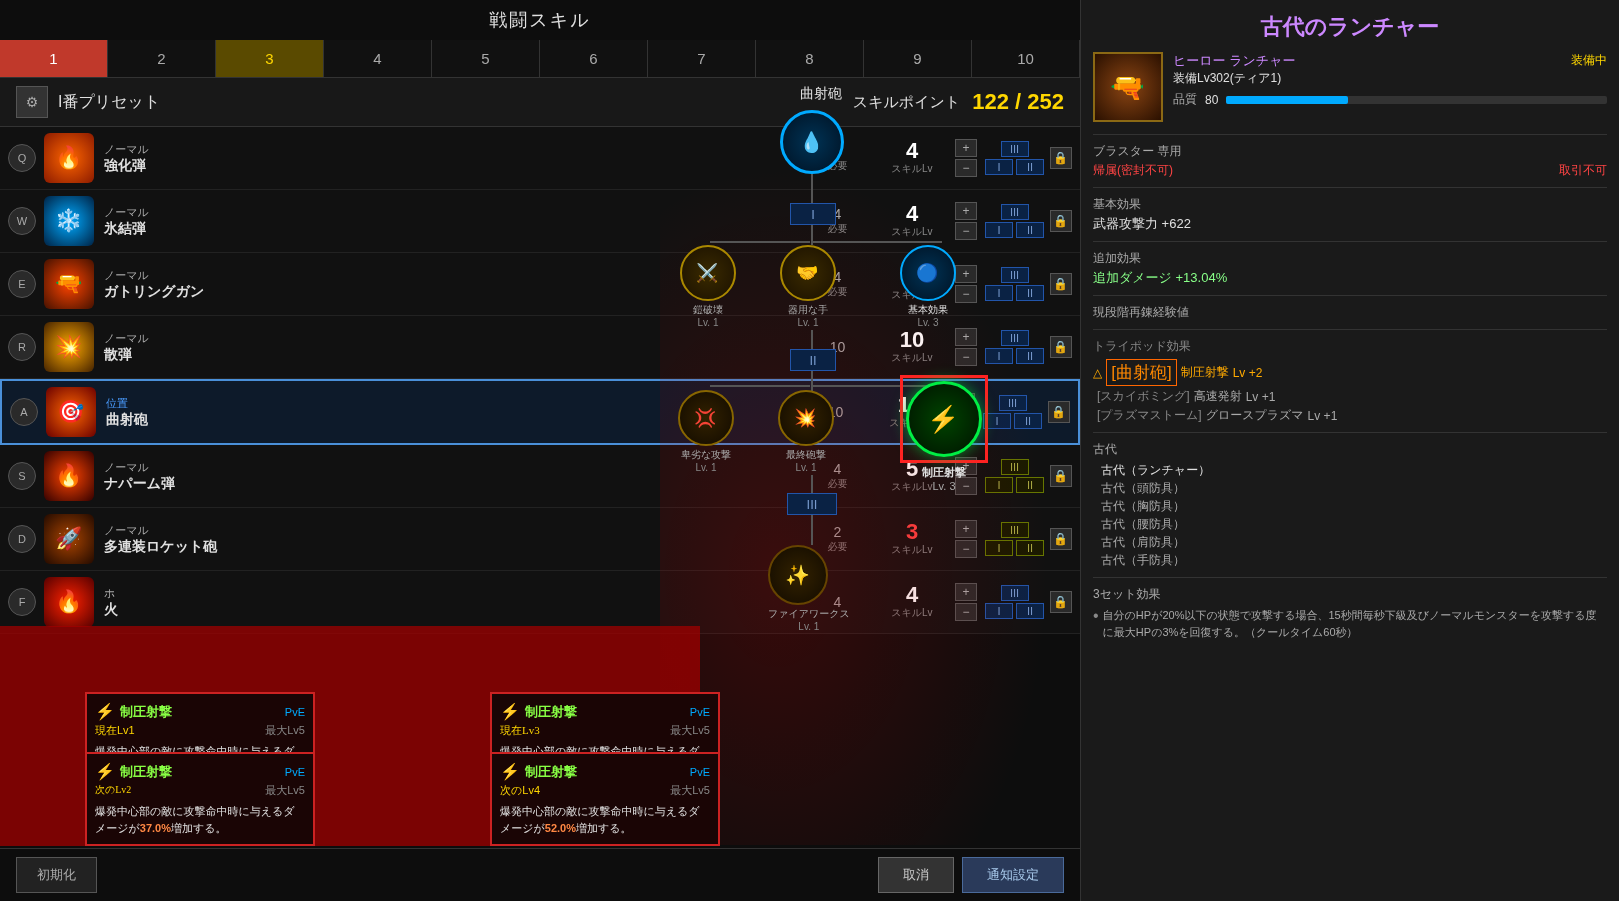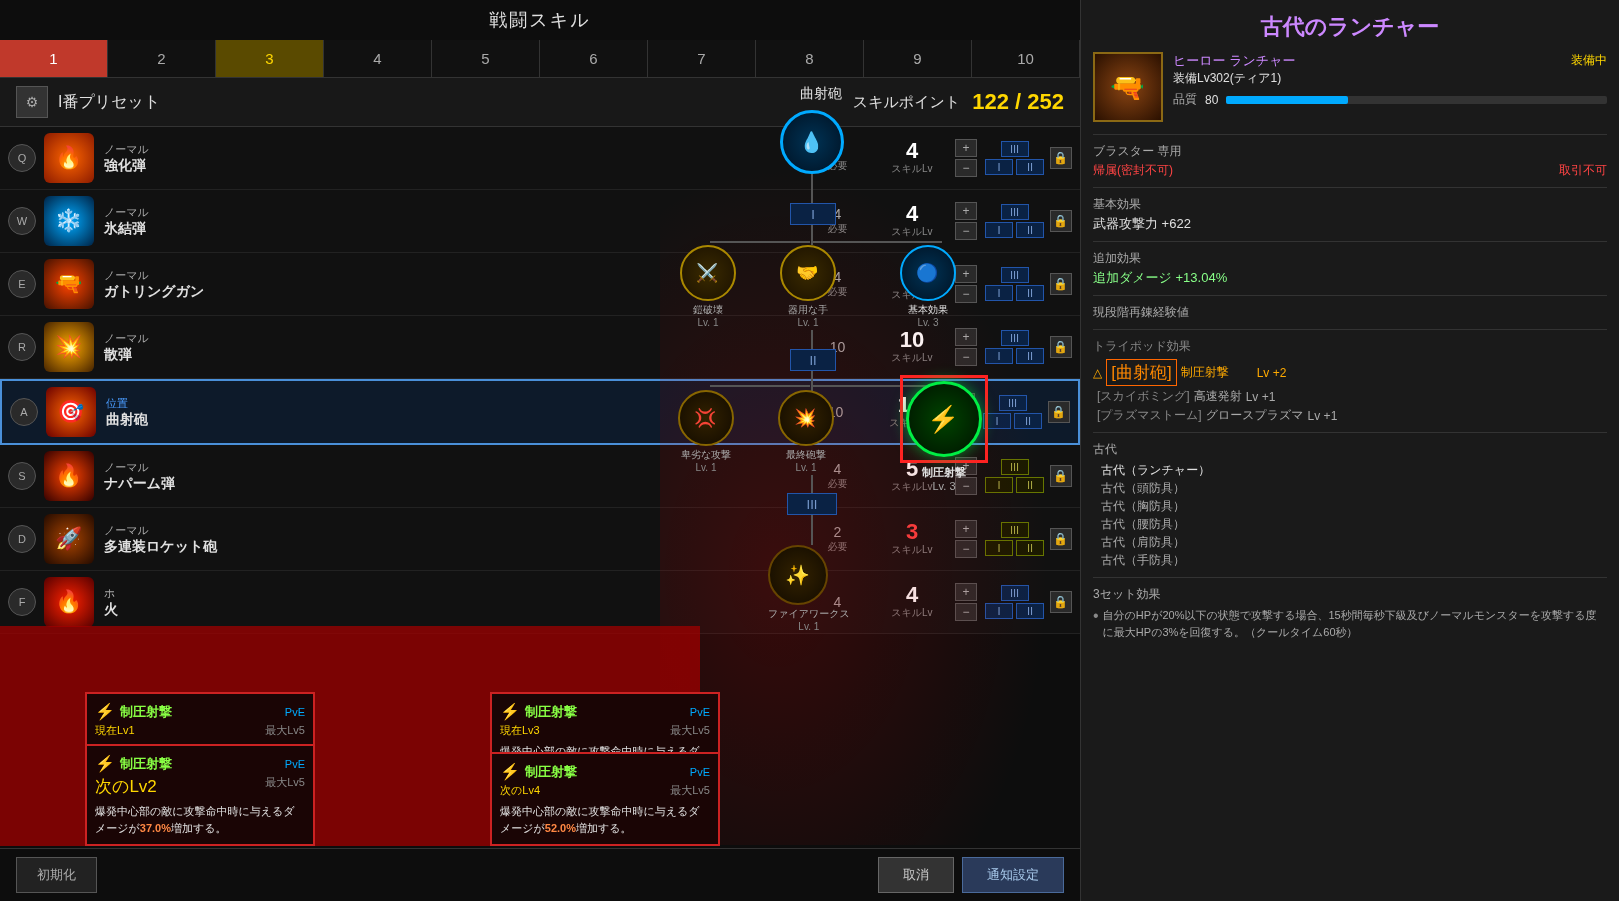--- a/index.html
+++ b/index.html
@@ -772,38 +772,38 @@
 
   <div style="position:absolute; bottom:55px; left:85px; width:230px; z-index:60; background:#1a0505; border:2px solid #cc2222; padding:8px;">
     <div style="display:flex; justify-content:space-between; align-items:center; margin-bottom:2px;">
       <div style="color:#88ff44; font-size:13px; font-weight:bold; display:flex; align-items:center; gap:5px;">
         <span style="font-size:16px;">⚡</span>
         <span>制圧射撃</span>
       </div>
       <span style="color:#00aaff; font-size:11px;">PvE</span>
     </div>
     <div style="display:flex; justify-content:space-between; margin-bottom:5px;">
-      <span style="color:#ffd700; font-size:17px;">次のLv2</span>
+      <span style="color:#ffd700; font-size:10px;font-family:Liberation Serif, serif;">次のLv2</span>
       <span style="color:#888; font-size:11px;">最大Lv5</span>
     </div>
     <div style="color:#e0e0e0; font-size:11px; line-height:1.5;">
       爆発中心部の敵に攻撃命中時に与えるダメージが<span style="color:#ff8844; font-weight:bold;">37.0%</span>増加する。
     </div>
   </div>
 
   <div style="position:absolute; bottom:115px; left:490px; width:230px; z-index:60; background:#1a0505; border:2px solid #cc2222; padding:8px;">
     <div style="display:flex; justify-content:space-between; align-items:center; margin-bottom:2px;">
       <div style="color:#88ff44; font-size:13px; font-weight:bold; display:flex; align-items:center; gap:5px;">
         <span style="font-size:16px;">⚡</span>
         <span>制圧射撃</span>
       </div>
       <span style="color:#00aaff; font-size:11px;">PvE</span>
     </div>
     <div style="display:flex; justify-content:space-between; margin-bottom:5px;">
-      <span style="color:#ffd700; font-size:11px;">現在Lv3</span>
+      <span style="color:#ffd700; font-size:11px;font-family:Liberation Serif, serif;">現在Lv3</span>
       <span style="color:#888; font-size:11px;">最大Lv5</span>
     </div>
     <div style="color:#e0e0e0; font-size:11px; line-height:1.5;">
       爆発中心部の敵に攻撃命中時に与えるダメージが<span style="color:#ff8844; font-weight:bold;">44.0%</span>増加する。
     </div>
   </div>
 
   <div style="position:absolute; bottom:55px; left:490px; width:230px; z-index:60; background:#1a0505; border:2px solid #cc2222; padding:8px;">
     <div style="display:flex; justify-content:space-between; align-items:center; margin-bottom:2px;">
       <div style="color:#88ff44; font-size:13px; font-weight:bold; display:flex; align-items:center; gap:5px;">
@@ -876,21 +876,21 @@
   <div class="section-label">現段階再錬経験値</div>
 
   <hr class="divider">
 
   <div class="tripod-label">トライポッド効果</div>
 
   <div style="display:flex; align-items:center; gap:4px; margin:2px 0;">
     <span style="color:#ffaa00; font-size:12px;">△</span>
     <span style="border:1px solid #ff6600; color:#ff8800; font-size:17px; padding:1px 4px;">[曲射砲]</span>
     <span style="color:#ffaa00; font-size:12px;">制圧射撃</span>
-    <span style="color:#ffaa00; font-size:12px;margin-left:24px;">Lv +2</span>
+    <span style="color:#ffaa00; font-size:12px;">Lv +2</span>
   </div>
   <div style="display:flex; align-items:center; gap:4px; margin:2px 0;">
     <span style="color:#888; font-size:12px;"></span>
     <span style="color:#888; font-size:12px;">[スカイボミング]</span>
     <span style="color:#aaa; font-size:12px;">高速発射</span>
     <span style="color:#aaa; font-size:12px;">Lv +1</span>
   </div>
   <div style="display:flex; align-items:center; gap:4px; margin:2px 0;">
     <span style="color:#888; font-size:12px;"></span>
     <span style="color:#888; font-size:12px;">[プラズマストーム]</span>

